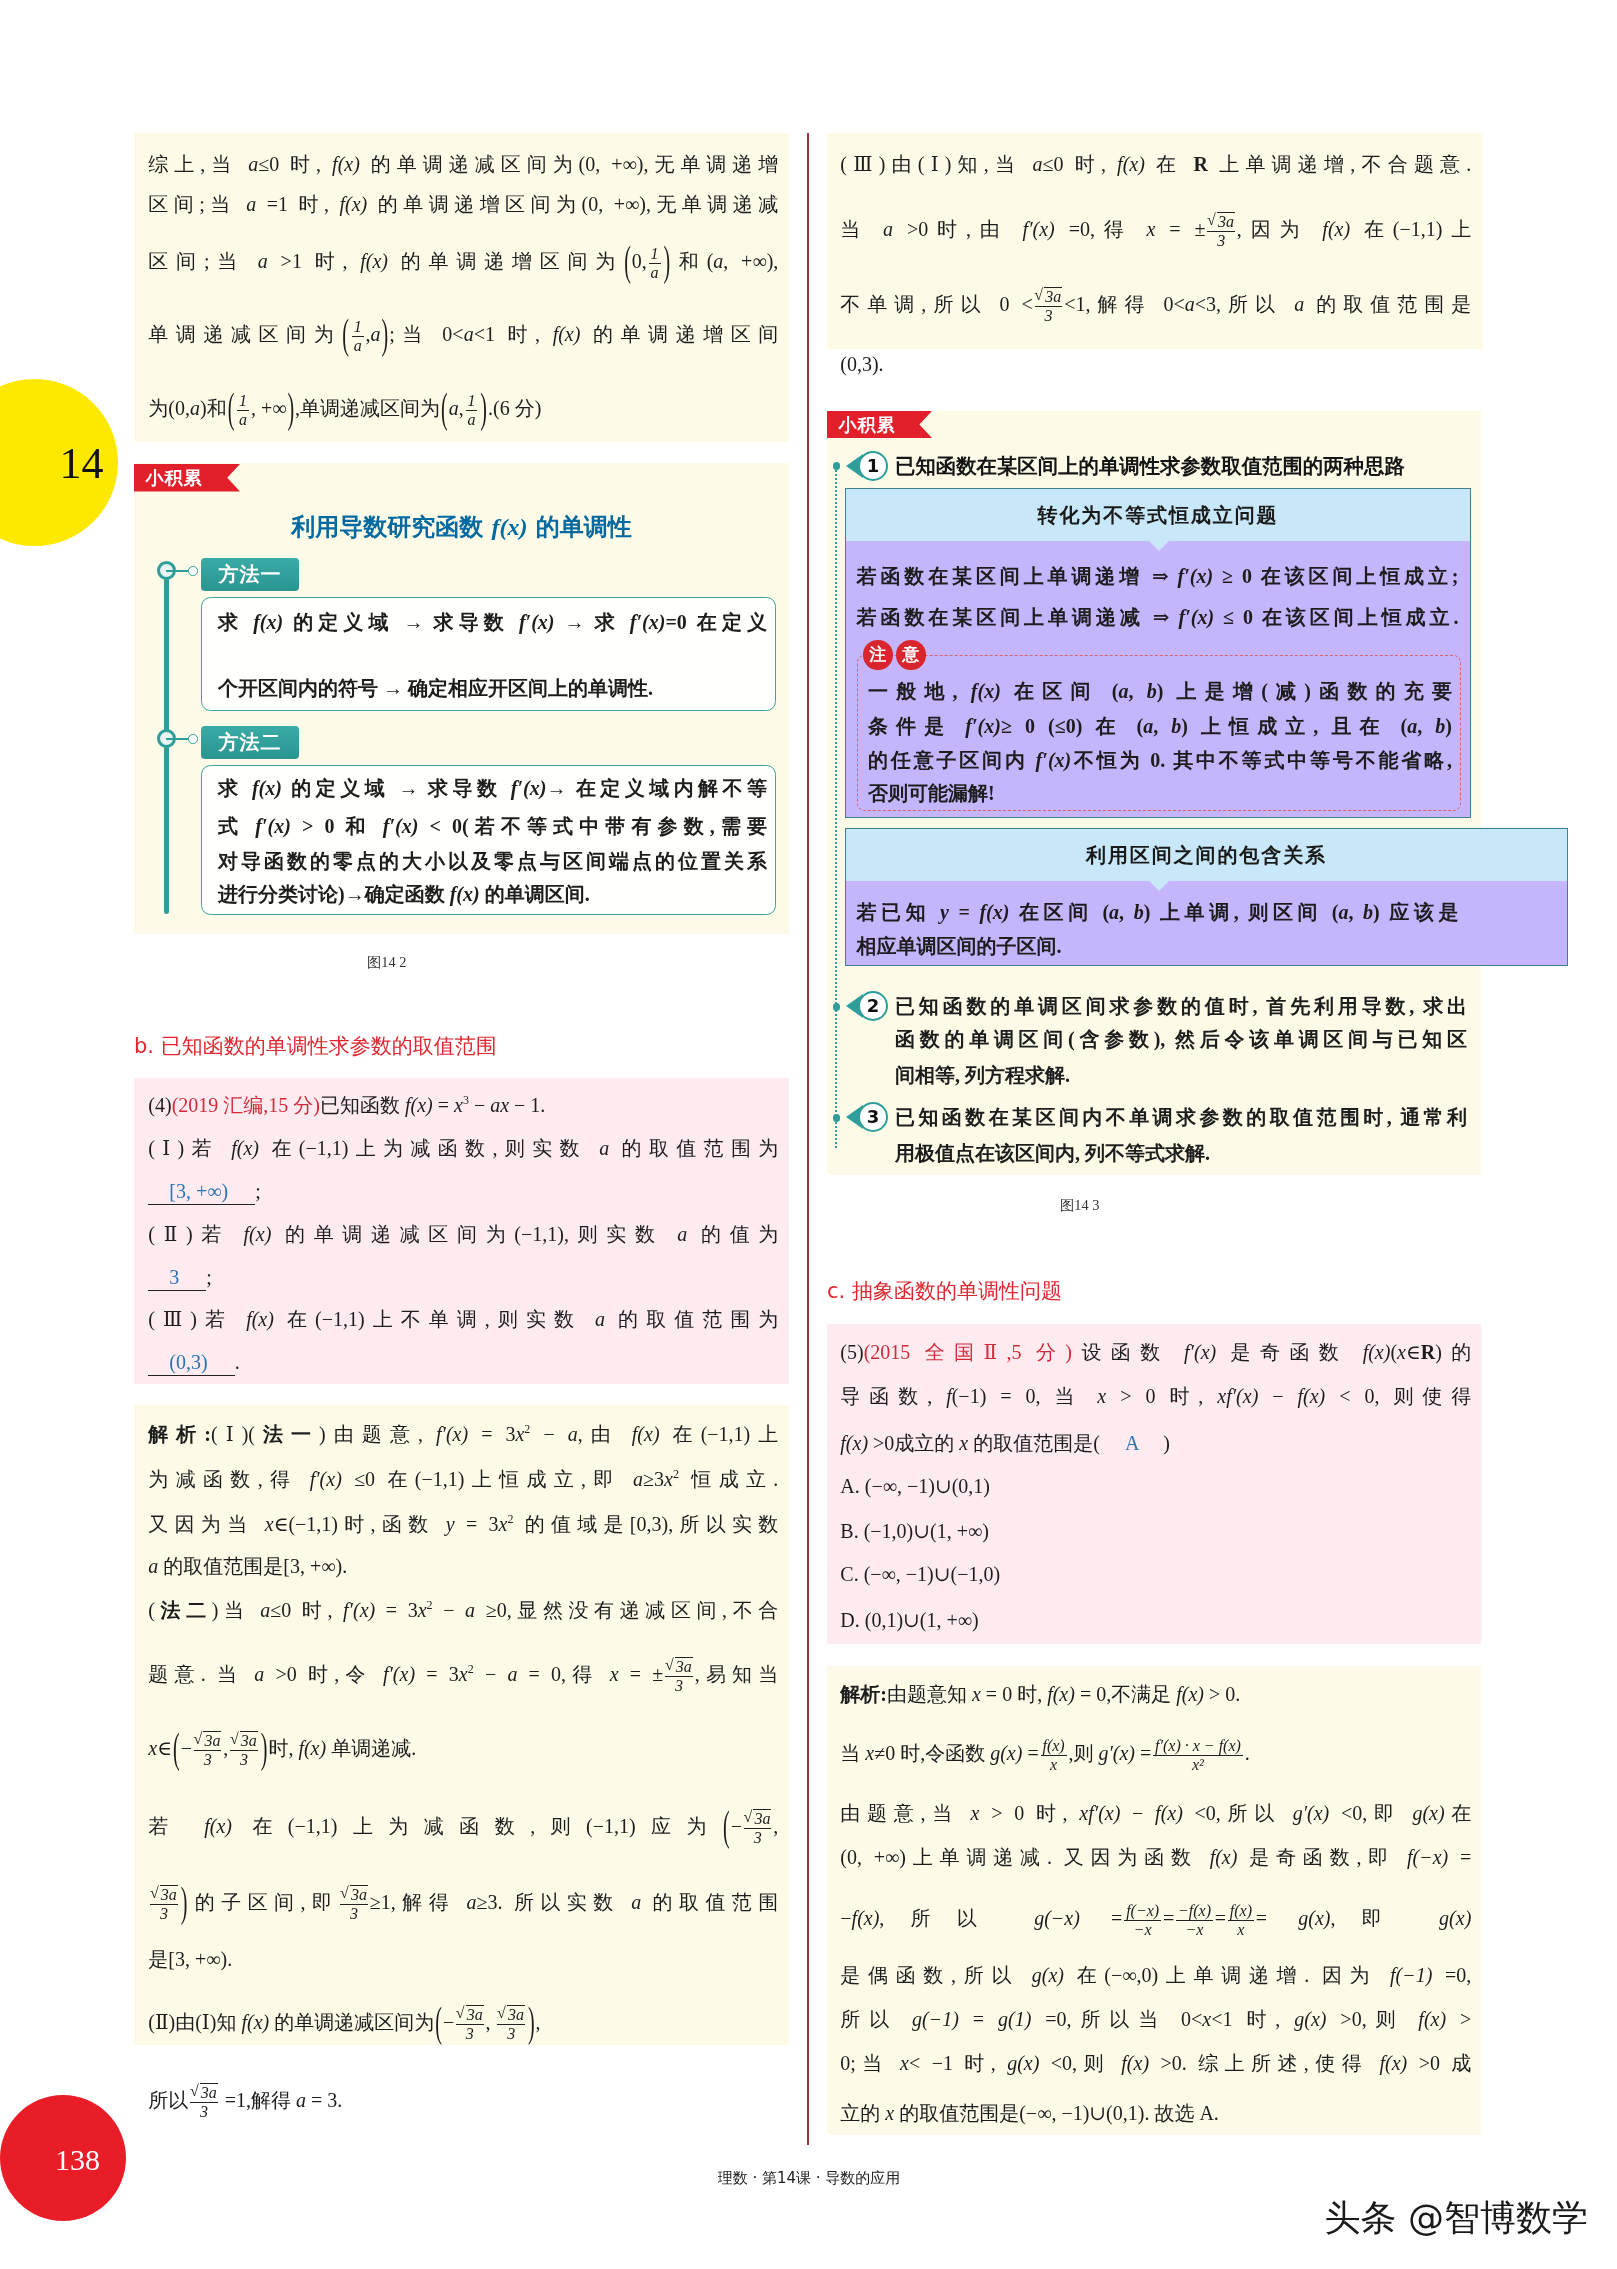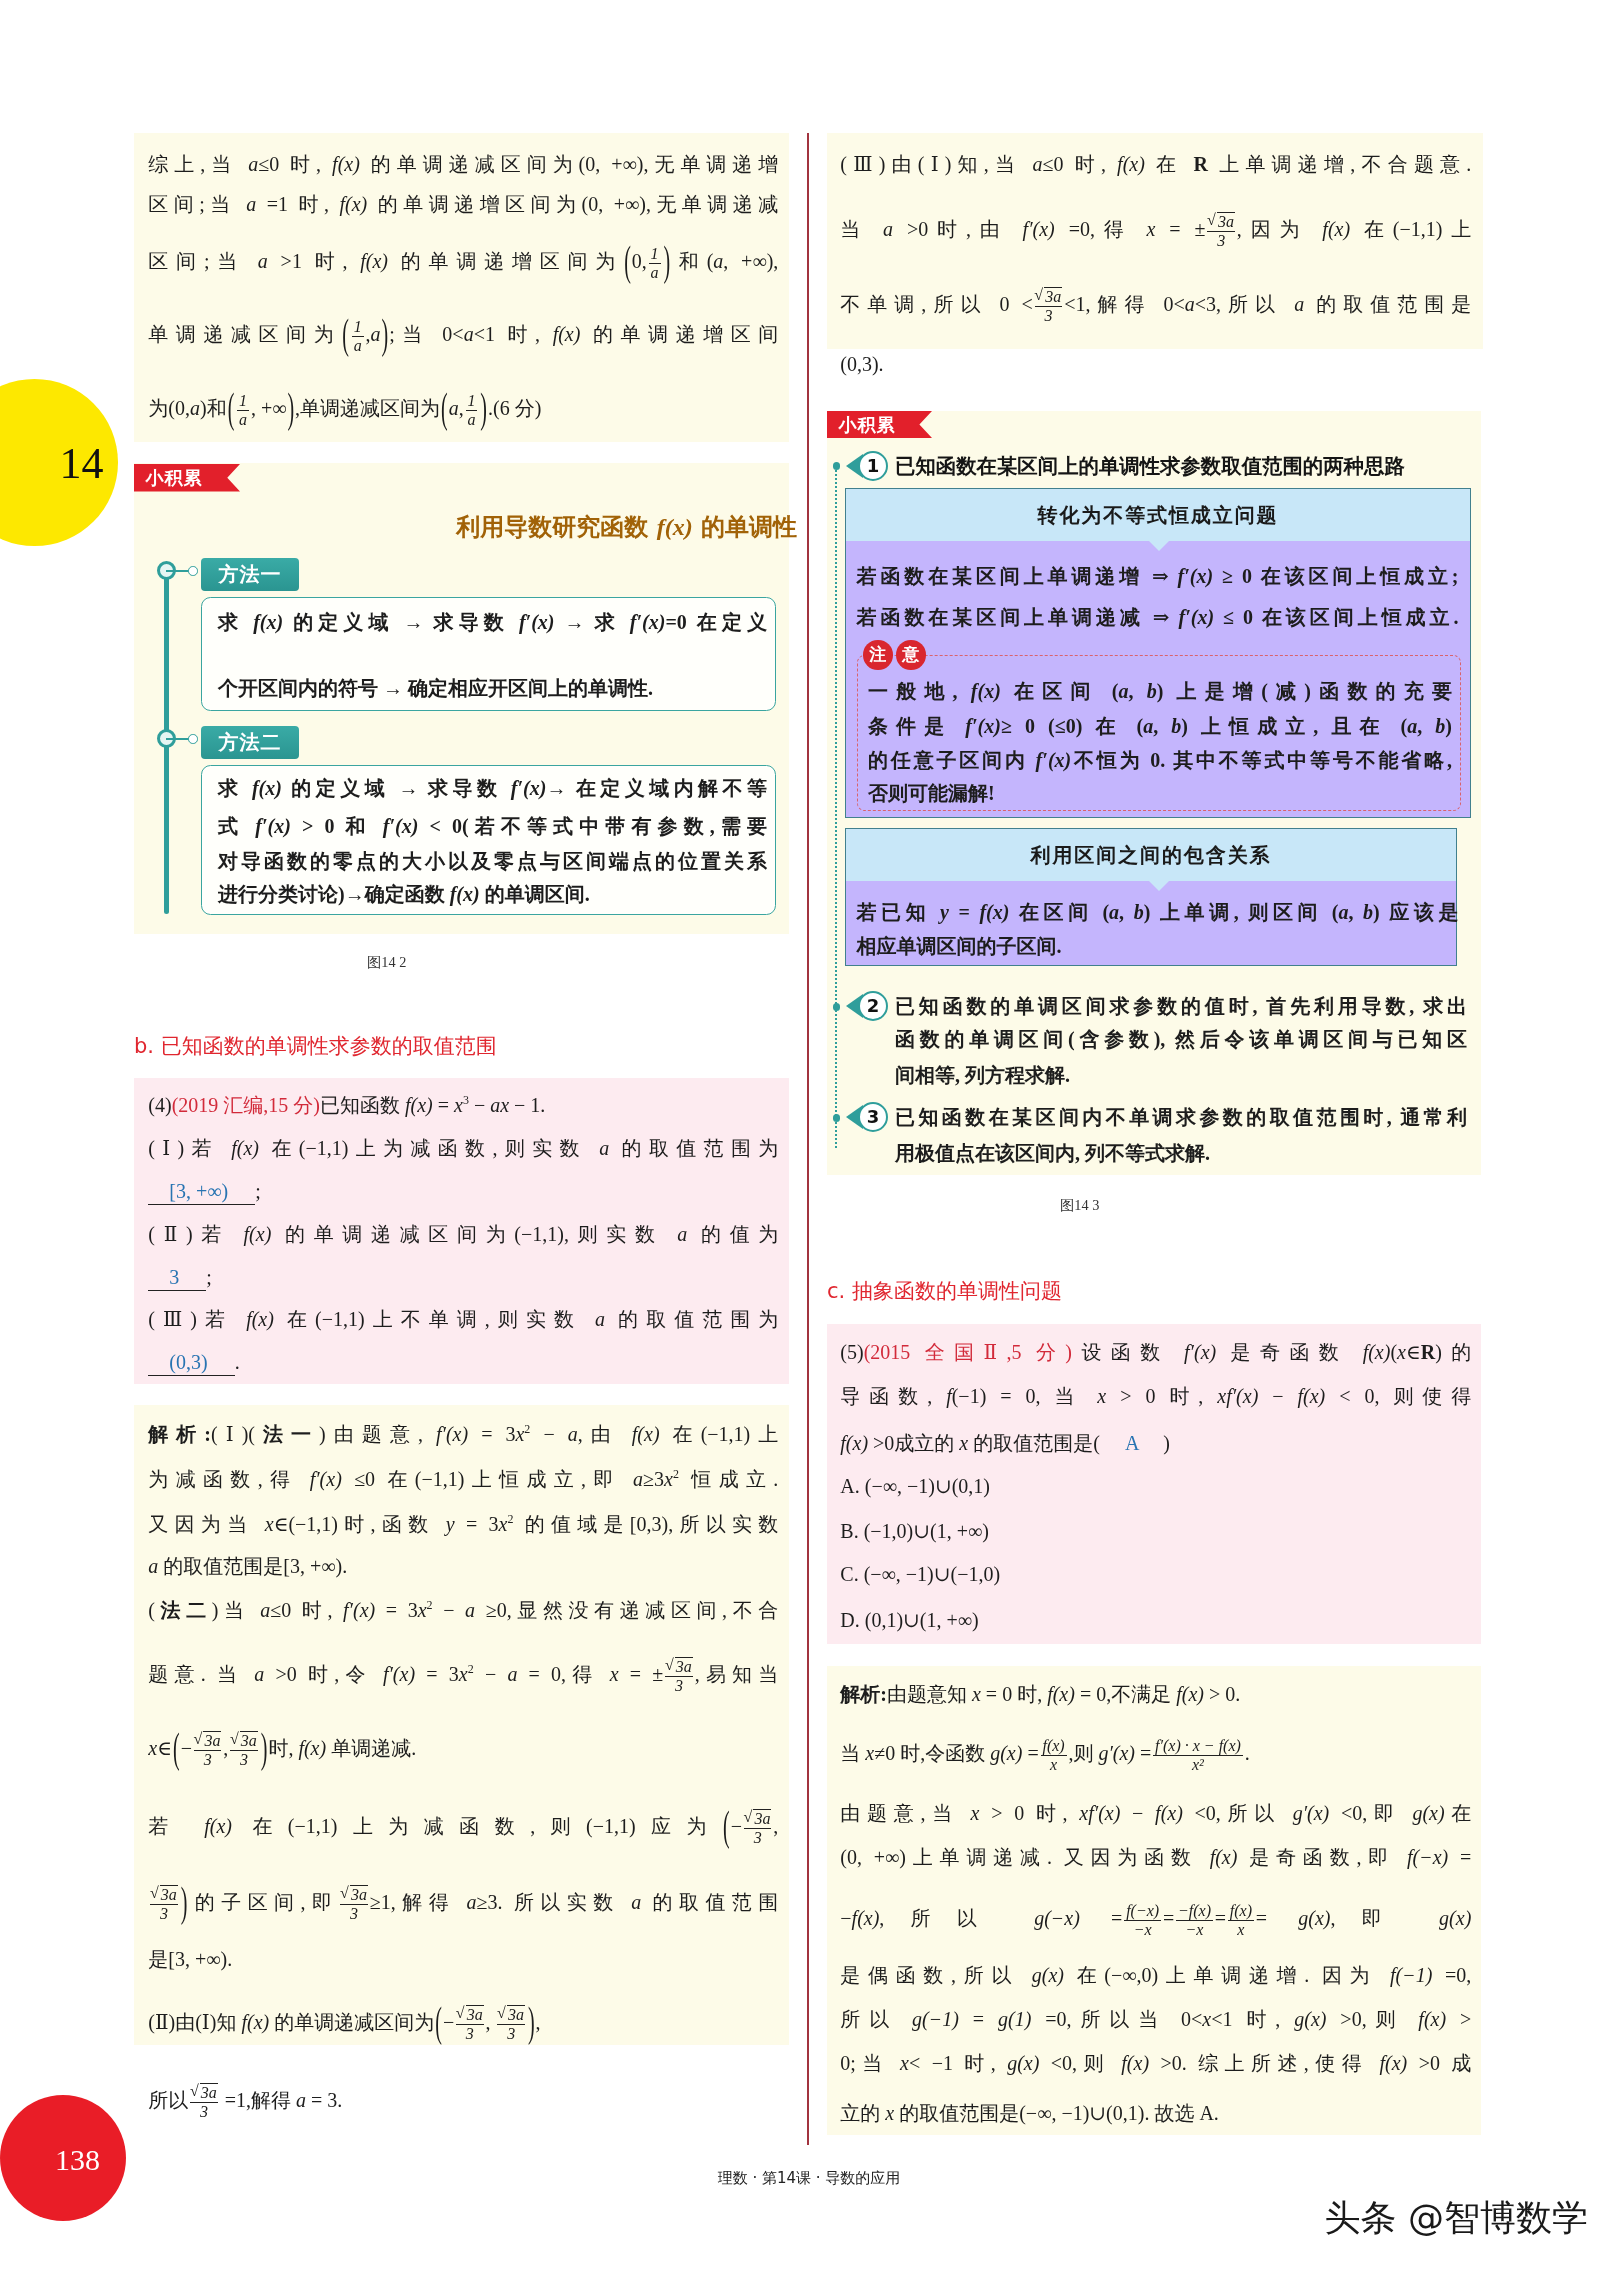--- a/index.html
+++ b/index.html
@@ -29,22 +29,22 @@
   
   .yellow-tab{position:absolute;left:-49px;top:379px;width:167px;height:167px;border-radius:50%;background:#fde800}
   .chapter-num{position:absolute;left:52px;top:439px;width:59px;height:49px;line-height:49px;text-align:center;font-size:44px;color:#111}
   .red-tab{position:absolute;left:0;top:2095px;width:126px;height:126px;border-radius:50%;background:#e91d27}
   .page-num{position:absolute;left:46px;top:2143px;width:63px;height:34px;line-height:34px;text-align:center;font-size:30px;color:#fff}
   .divider{position:absolute;left:807px;top:133px;width:1.9px;height:2012px;background:#a2343f}
   
   .tag{position:absolute;width:106px;height:27.6px;line-height:27.6px;padding-left:11.4px;background:#e2202b;color:#fff;
        font-family:"DejaVu Sans","Liberation Sans",sans-serif;font-weight:bold;font-size:18px;letter-spacing:1px;
        clip-path:polygon(0 0,100% 0,88% 50%,100% 100%,0 100%)}
-  .sum-title{position:absolute;left:8px;width:100%;height:30px;line-height:30px;text-align:right;
-       font-family:"DejaVu Sans","Liberation Sans",sans-serif;font-weight:bold;font-size:24px;color:#a16207}
+  .sum-title{position:absolute;left:0;width:100%;height:30px;line-height:30px;text-align:center;
+       font-family:"DejaVu Sans","Liberation Sans",sans-serif;font-weight:bold;font-size:24px;color:#0369a1}
   .teal-line{position:absolute;width:5.7px;background:#2f9e9b;border-radius:2.9px}
   .node-ring{position:absolute;width:19px;height:19px;border-radius:50%;border:3.8px solid #2f9e9b;background:#e6f5f3}
   .node-link{position:absolute;width:27px;height:1.9px;background:#2f9e9b}
   .node-dot{position:absolute;width:9.5px;height:9.5px;border-radius:50%;border:1.9px solid #2f9e9b;background:#fff}
   .method-label{position:absolute;width:98px;height:33px;line-height:33px;text-align:center;border-radius:4px;
        background:linear-gradient(#3aaba6,#2a9591);color:#fff;font-family:"DejaVu Sans","Liberation Sans",sans-serif;
        font-weight:bold;font-size:20px;letter-spacing:1px}
   .method-box{position:absolute;background:#fffffb;border:1.4px solid #3aa5a0;border-radius:9.5px}
   .method-box .ln{left:16px;width:549px;font-weight:bold;font-size:20px}
   .caption{position:absolute;height:23px;line-height:23px;text-align:left;font-size:14.3px;color:#333}
@@ -214,21 +214,21 @@
     <div class="note-box" style="left:10.5px;top:166px;width:604px;height:156px">
       <div class="ln j" style="top:21px"><span class="seg">一般地, </span><span class="s-m">f(x)</span><span class="seg"> 在区间 (</span><span class="s-m">a</span><span class="seg">, </span><span class="s-m">b</span><span class="seg">) 上是增(减)函数的充要</span></div>
       <div class="ln j" style="top:56px"><span class="seg">条件是 </span><span class="s-m">f′(x)</span><span class="seg">≥ 0 (≤0) 在 (</span><span class="s-m">a</span><span class="seg">, </span><span class="s-m">b</span><span class="seg">) 上恒成立, 且在 (</span><span class="s-m">a</span><span class="seg">, </span><span class="s-m">b</span><span class="seg">)</span></div>
       <div class="ln j" style="top:90px"><span class="seg">的任意子区间内 </span><span class="s-m">f′(x)</span><span class="seg">不恒为 0. 其中不等式中等号不能省略,</span></div>
       <div class="ln" style="top:123px"><span class="seg">否则可能漏解!</span></div>
     </div>
     <div class="note-badge" style="left:17px;top:151px">注</div>
     <div class="note-badge" style="left:50px;top:151px">意</div>
   </div>
 
-  <div class="blue-box" style="left:18px;top:417px;width:612px;height:138px">
+  <div class="blue-box" style="left:18px;top:417px;width:723px;height:138px">
     <div class="blue-head">利用区间之间的包含关系</div>
     <div class="blue-pointer" style="left:303px;top:52px"></div>
     <div class="ln j" style="top:69px"><span class="seg">若已知 </span><span class="s-m">y</span><span class="seg"> = </span><span class="s-m">f(x)</span><span class="seg"> 在区间 (</span><span class="s-m">a</span><span class="seg">, </span><span class="s-m">b</span><span class="seg">) 上单调, 则区间 (</span><span class="s-m">a</span><span class="seg">, </span><span class="s-m">b</span><span class="seg">) 应该是</span></div>
     <div class="ln" style="top:103px"><span class="seg">相应单调区间的子区间.</span></div>
   </div>
 
   <div class="badge-dot" style="left:5.7px;top:592px"></div>
   <div class="badge-arrow" style="left:19px;top:583px"></div>
   <div class="badge-circle" style="left:31px;top:580px">2</div>
   <div class="item-ln j" style="top:580px"><span class="seg">已知函数的单调区间求参数的值时, 首先利用导数, 求出</span></div>

